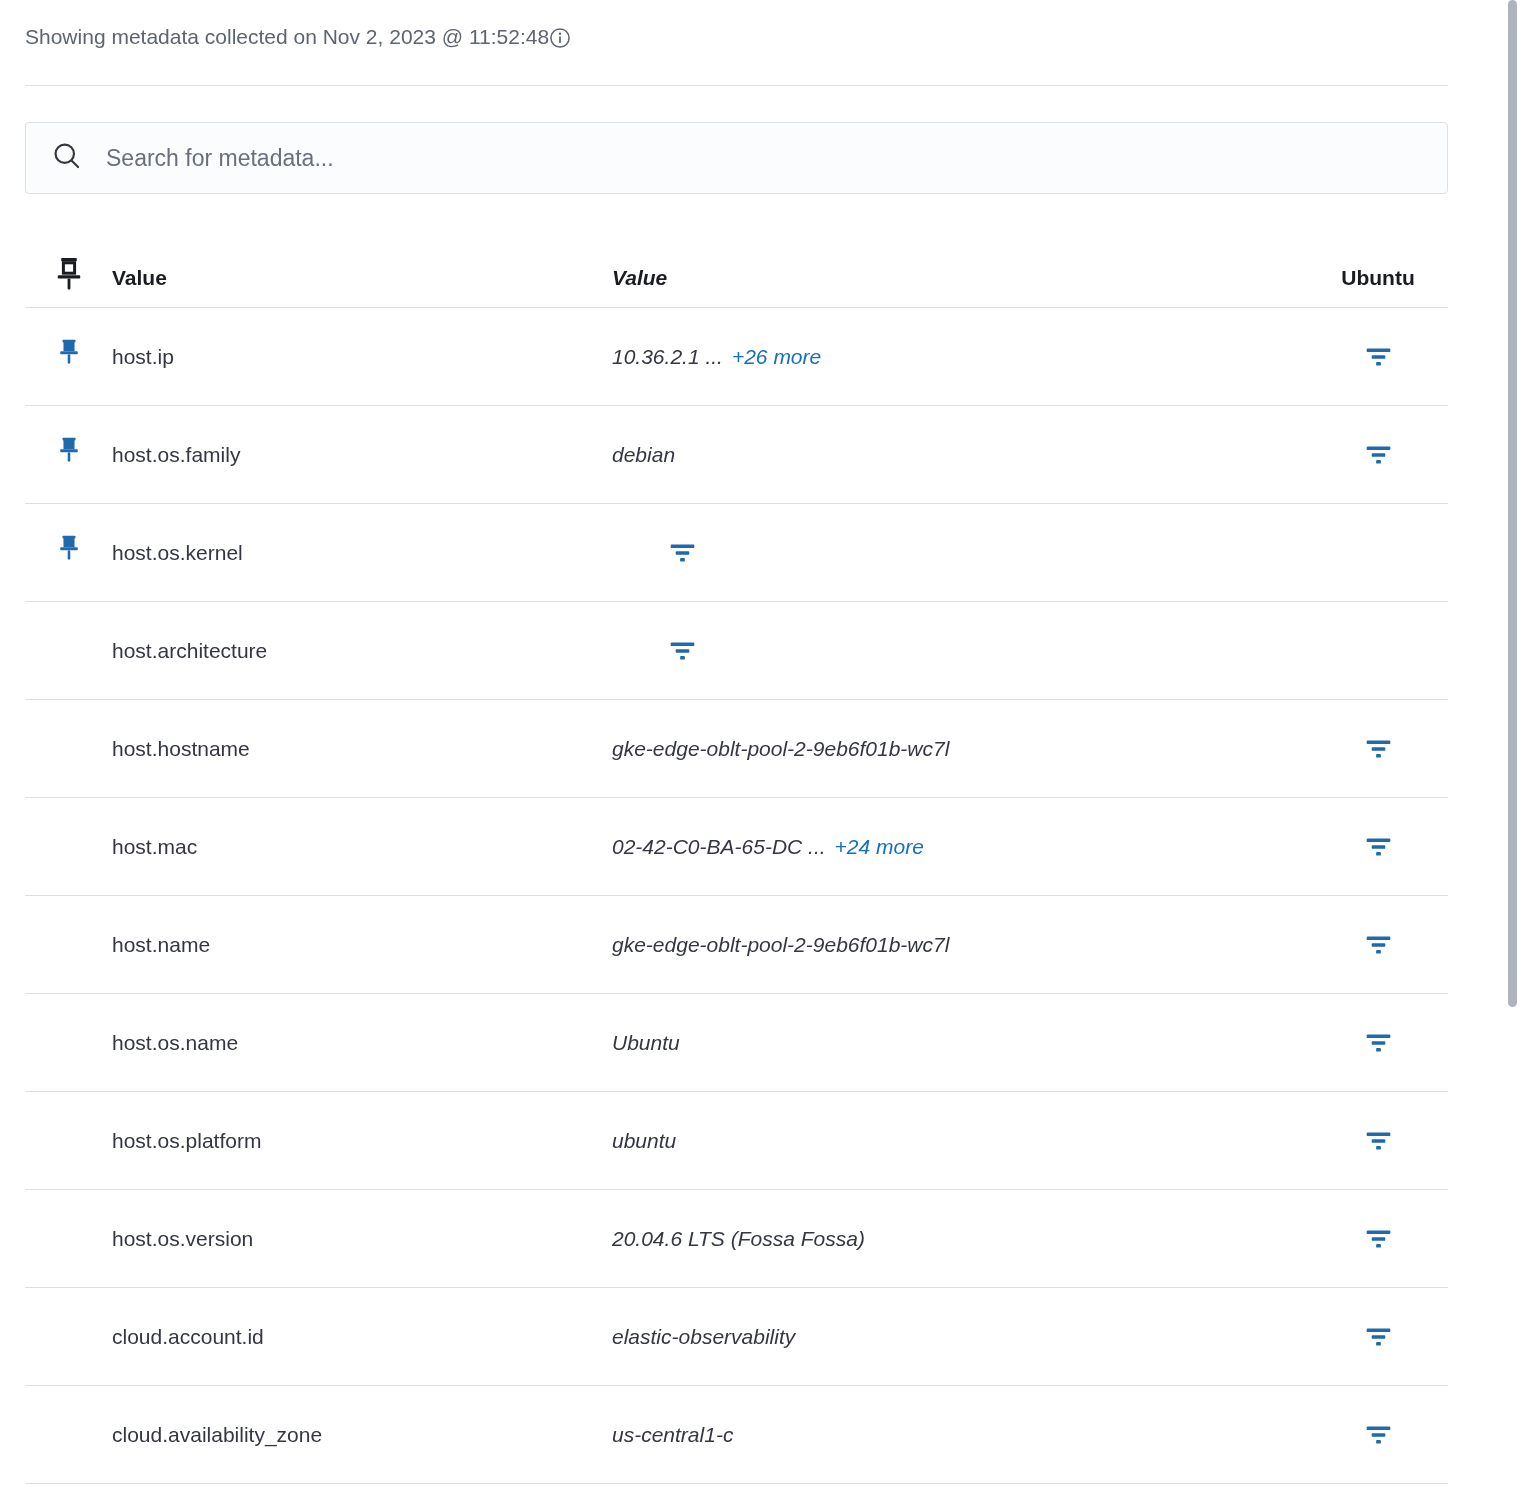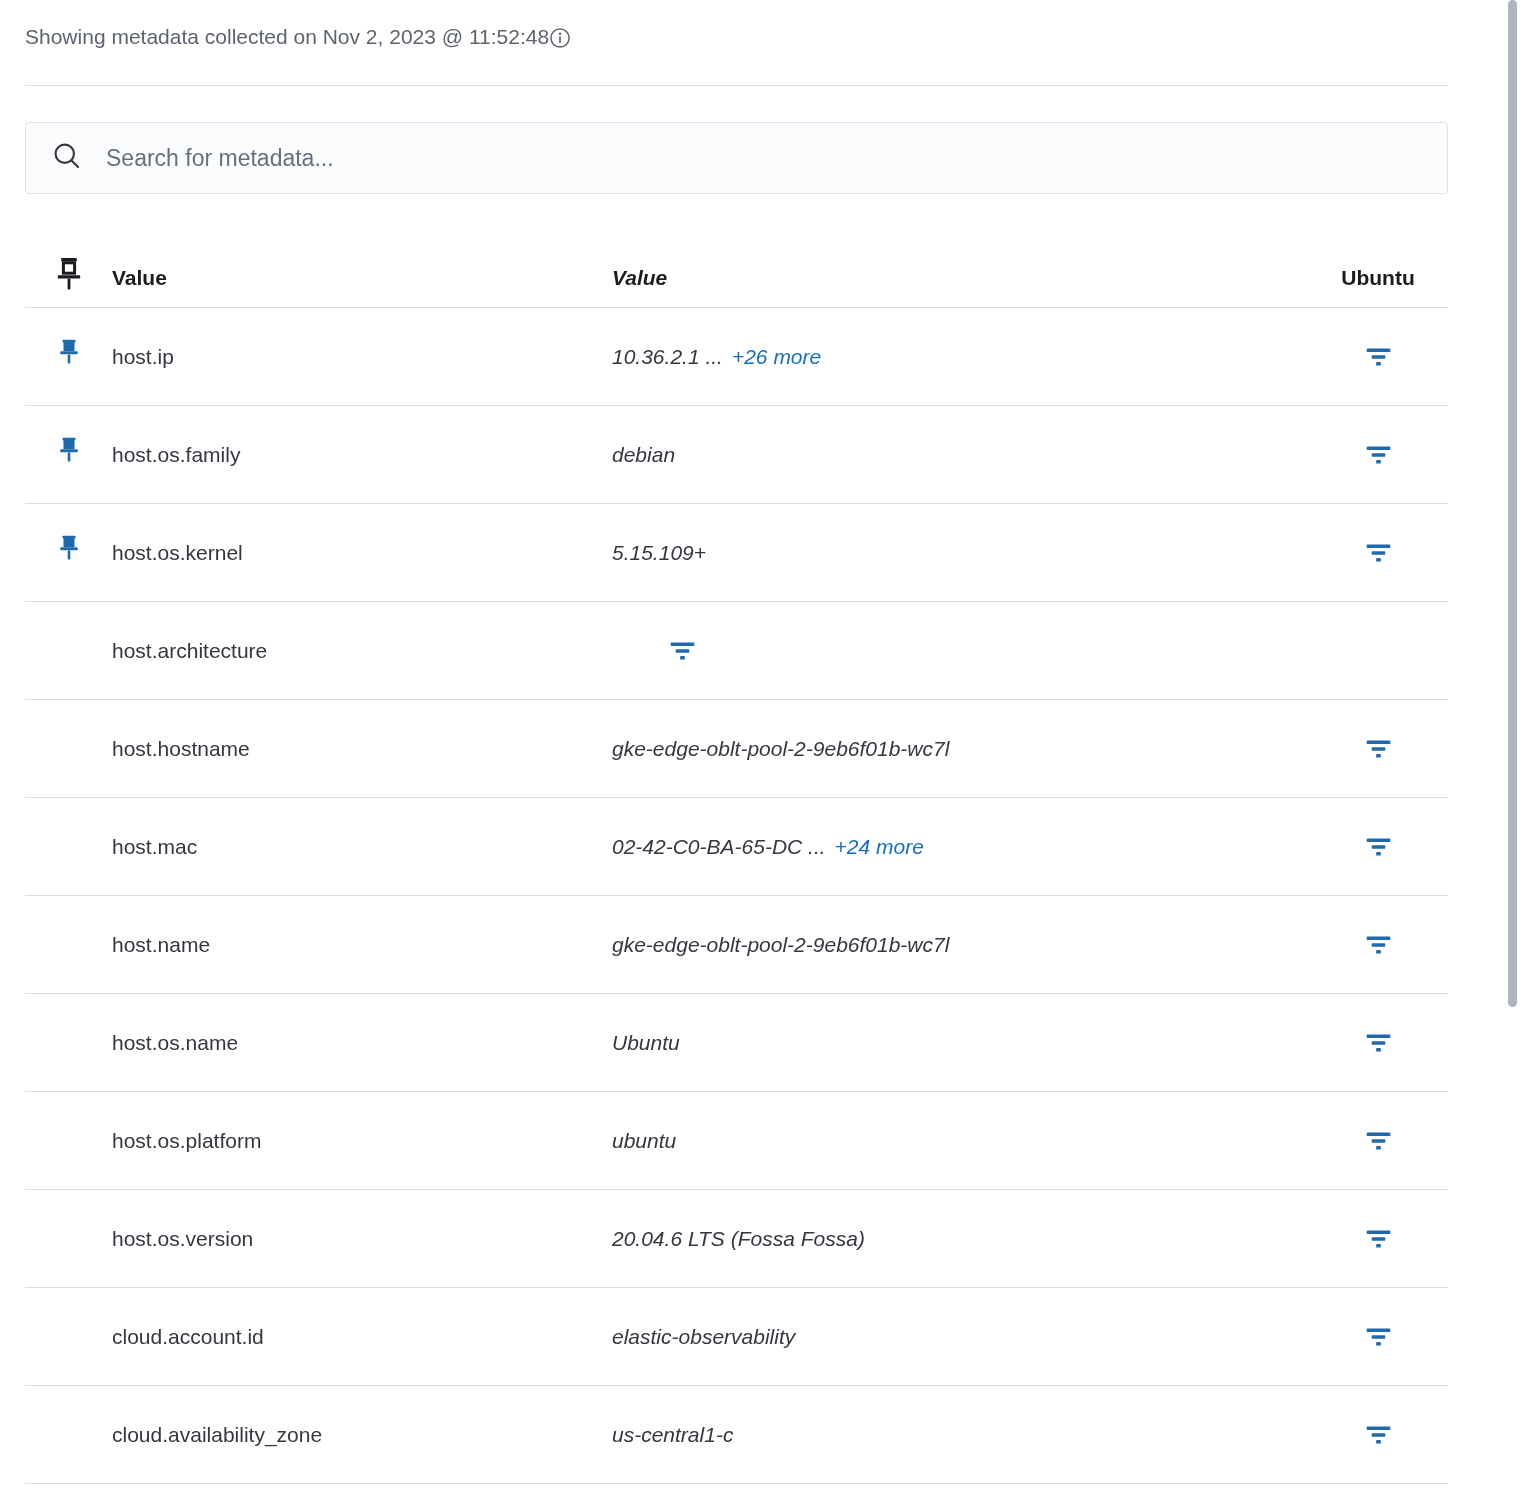--- a/index.html
+++ b/index.html
@@ -248,23 +248,20 @@
           <path d="M4.6 2.2 h6.8 v6.2 h-6.8 z" fill="#1f69ad"></path>
           <rect x="4" y="1.4" width="8" height="1.6" rx="0.5" fill="#1f69ad"></rect>
           <rect x="2.6" y="8.4" width="10.8" height="1.9" rx="0.5" fill="#1f69ad"></rect>
           <rect x="7.2" y="10.3" width="1.6" height="5.8" rx="0.7" fill="#1f69ad"></rect>
         </svg>
       </span>
     </div>
     <div class="col-field">
       <span>host.os.kernel</span>
     </div>
-    <div class="col-value">
-      <span>5.15.109+</span>
-    </div>
     <div class="col-actions">
       <span class="filter-btn">
         <svg width="27" height="24" viewBox="0 0 16 14" fill="none">
           <rect x="1" y="2" width="14" height="2.1" rx="0.5" fill="#1f69ad"></rect>
           <rect x="4" y="6" width="8" height="2.1" rx="0.5" fill="#1f69ad"></rect>
           <rect x="6.6" y="10" width="2.8" height="2.1" rx="0.5" fill="#1f69ad"></rect>
         </svg>
       </span>
     </div>
   </div>

